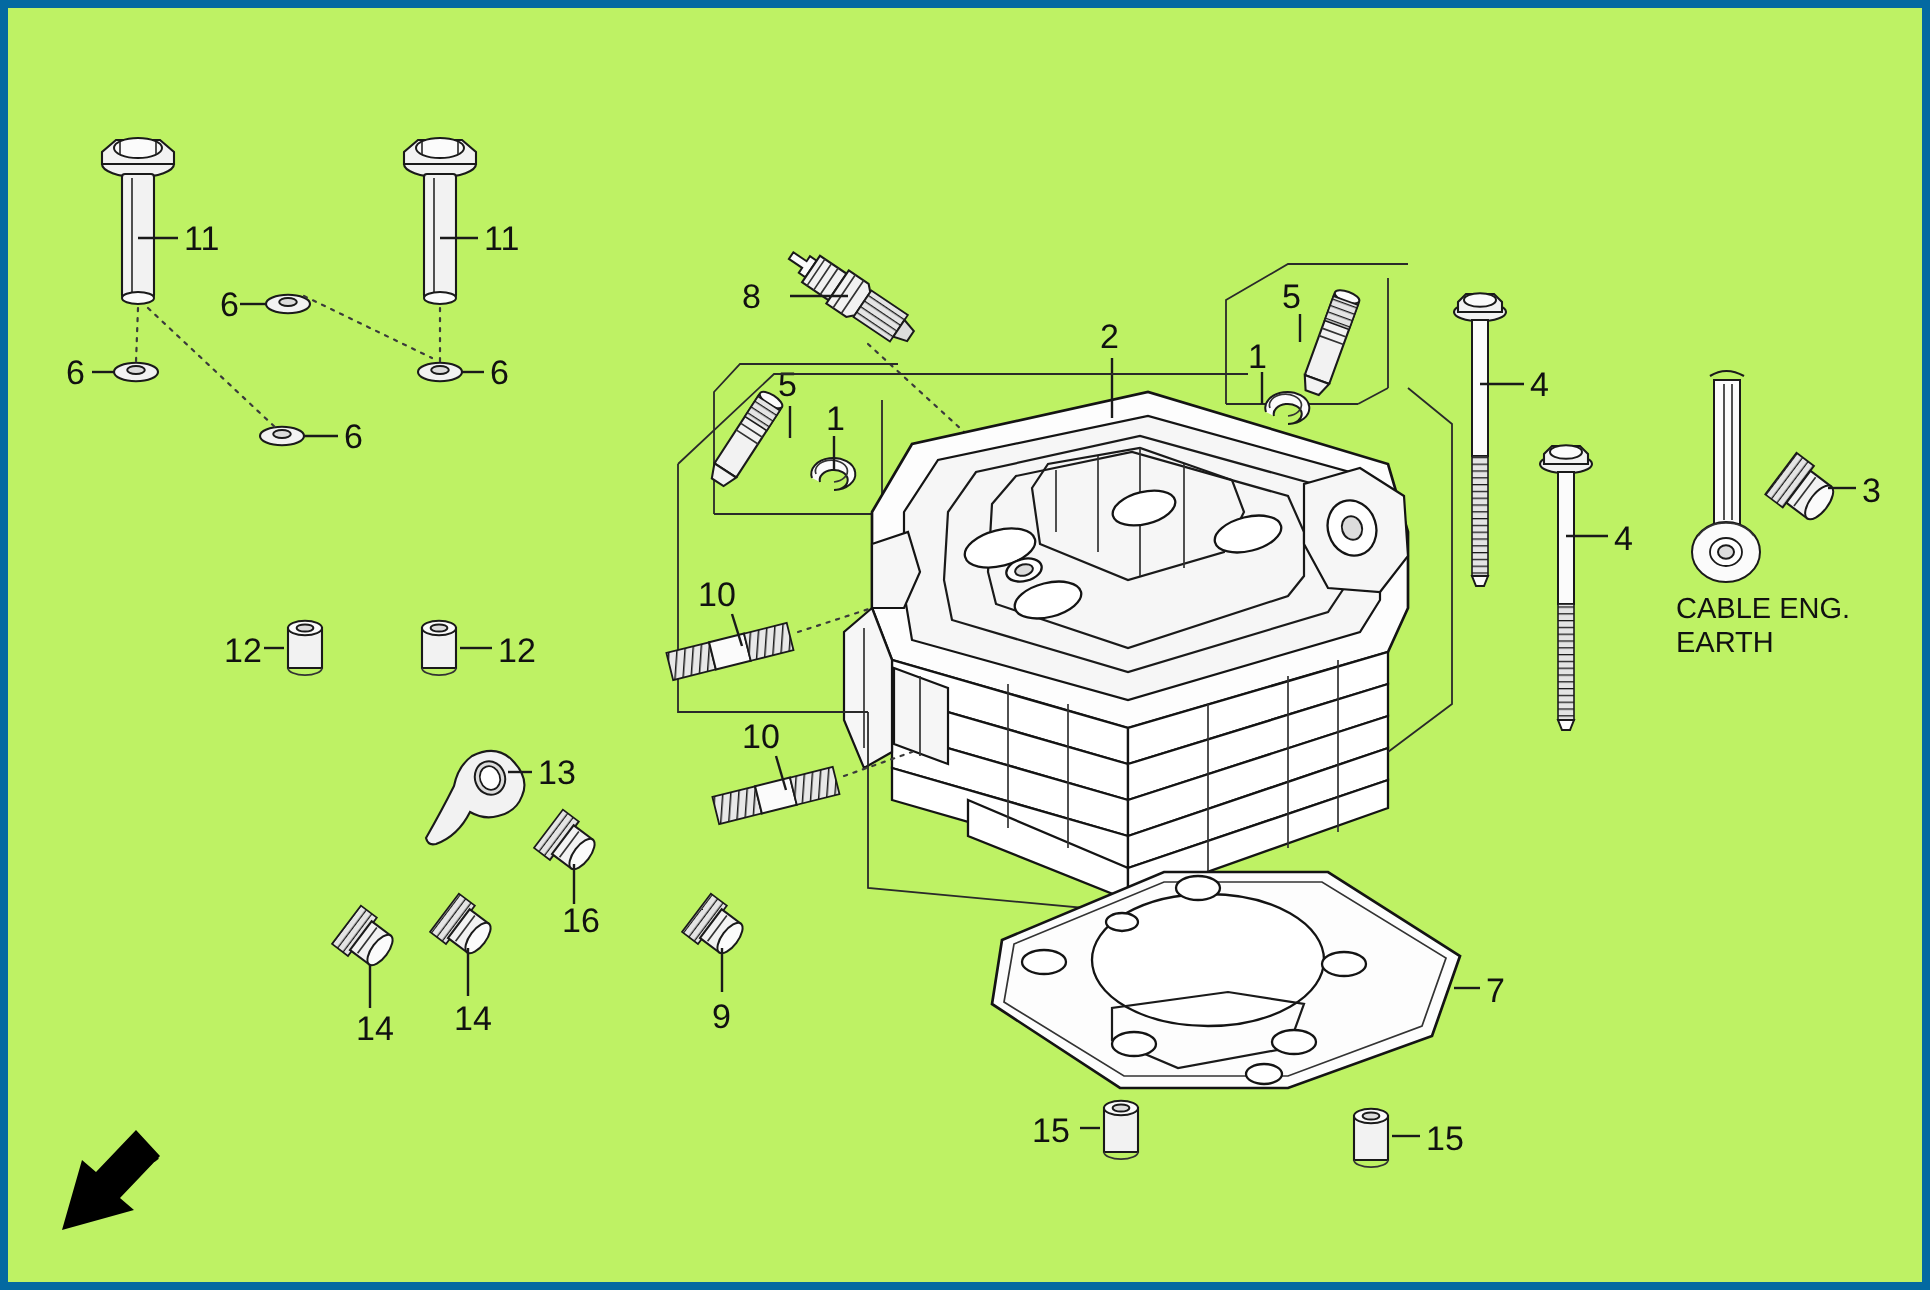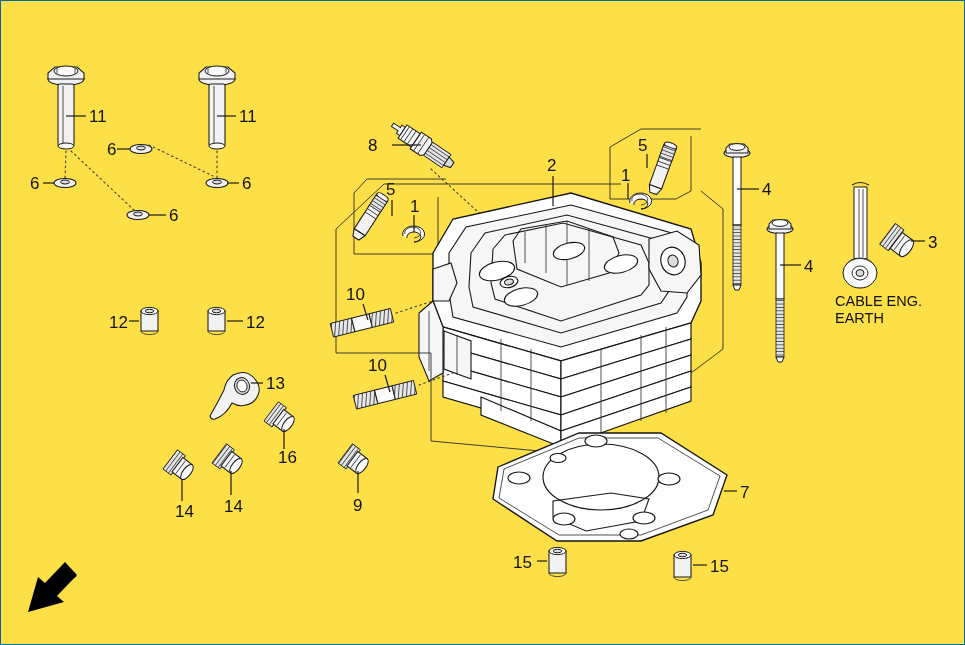--- a/index.html
+++ b/index.html
@@ -4,22 +4,22 @@
 <style>
   html, body {
     margin: 0;
     padding: 0;
     background: #ffffff;
   }
   #diagram-root {
     position: relative;
     width: 965px;
     height: 645px;
-    background: #fde047;
-    border: 1px solid #0369a1;
+    background: #bef264;
+    border: 4px solid #0369a1;
     box-sizing: border-box;
     overflow: hidden;
     font-family: "Liberation Sans", sans-serif;
   }
   #parts-svg {
     position: absolute;
     left: 0; top: 0;
     width: 965px;
     height: 645px;
     display: block;

